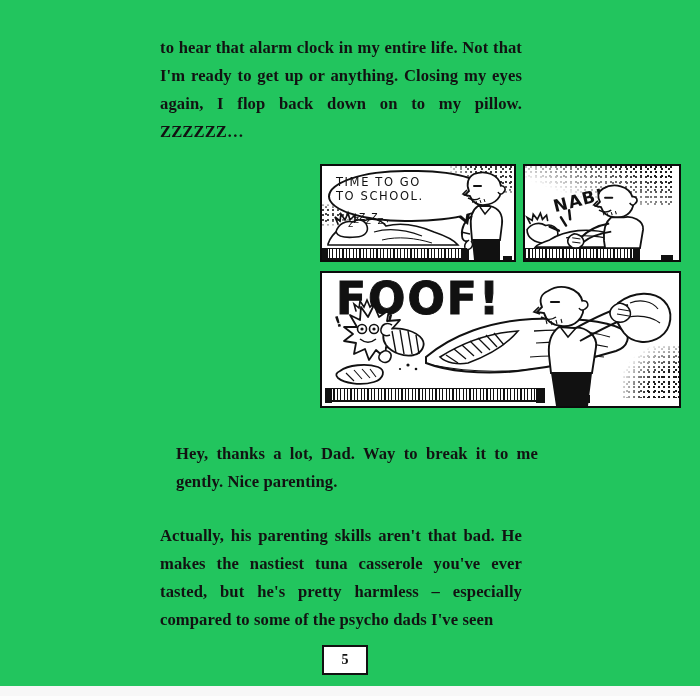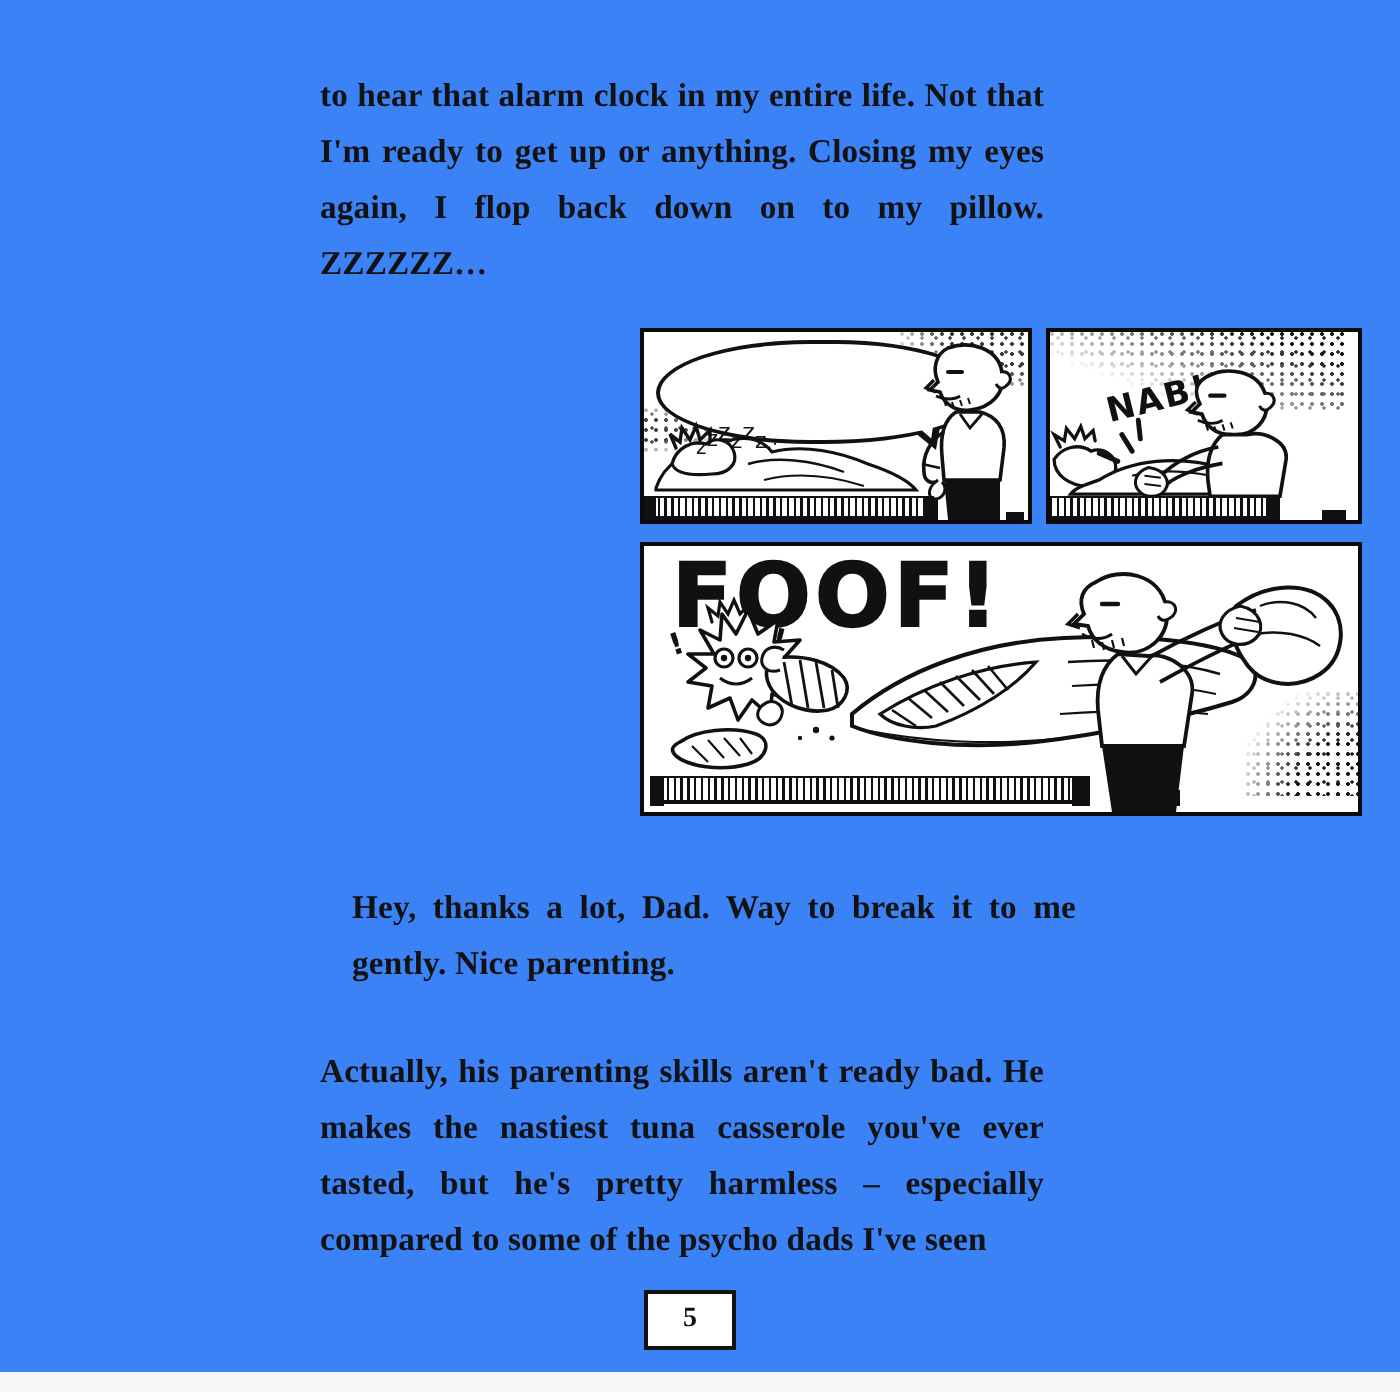--- a/index.html
+++ b/index.html
@@ -12,21 +12,21 @@
     height: 700px;
     position: relative;
     overflow: hidden;
     font-family: "Liberation Serif", "DejaVu Serif", serif;
     -webkit-font-smoothing: antialiased;
   }
 
   #page {
     position: absolute;
     inset: 0;
-    background: #3b82f6;
+    background: #22c55e;
   }
 
   
   .scan-band {
     position: absolute;
     left: 0;
     width: 700px;
     background: #fbfbfb;
     pointer-events: none;
   }
@@ -213,20 +213,22 @@
           <div class="stipple" style="left:128px;top:0px;width:62px;height:30px;opacity:.85;
                       -webkit-mask-image:radial-gradient(ellipse at 100% 0%, #000 45%, transparent 78%);
                       mask-image:radial-gradient(ellipse at 100% 0%, #000 45%, transparent 78%);"></div>
           <div class="stipple" style="left:0px;top:38px;width:34px;height:22px;opacity:.8;
                       -webkit-mask-image:radial-gradient(ellipse at 0% 50%, #000 40%, transparent 80%);
                       mask-image:radial-gradient(ellipse at 0% 50%, #000 40%, transparent 80%);"></div>
 
           <div class="p1-bubble-tail"></div>
           <div class="speech p1-bubble"></div>
           <div class="p1-bubble-tail-in"></div>
+          <div class="bubble-text p1-text">TIME TO GO
+TO SCHOOL.</div>
 
           <svg class="art" viewBox="0 0 192 94" preserveAspectRatio="none">
 
             <path d="M6 78 C10 66, 22 58, 34 60 C44 50, 58 52, 64 60
                      C80 56, 98 60, 112 66 C124 70, 132 74, 136 79 L6 79 Z" fill="#fff" stroke="#111" stroke-width="1.6"></path>
 
             <path d="M14 66 C16 58, 24 54, 31 56 C36 52, 43 54, 45 60
                      C47 66, 42 71, 34 71 C24 72, 16 71, 14 66 Z" fill="#fff" stroke="#111" stroke-width="1.6"></path>
             <path d="M16 58 l-3 -7 l5 4 l1 -7 l4 6 l3 -7 l2 7 l5 -5 l0 6" fill="none" stroke="#111" stroke-width="1.7" stroke-linecap="round"></path>
 
@@ -407,21 +409,21 @@
           <div class="ink" style="left:3px;bottom:3px;width:7px;height:15px;"></div>
           <div class="ink" style="left:214px;bottom:3px;width:9px;height:15px;"></div>
           <div class="ink" style="left:246px;bottom:3px;width:22px;height:8px;"></div>
         </div>
       </div>
 
     </div>
 
     <p class="para" id="para2">Hey, thanks a lot, Dad. Way to break it to me gently. Nice parenting.</p>
 
-    <p class="para" id="para3">Actually, his parenting skills aren't ready bad. He makes the nastiest tuna casserole you've ever tasted, but he's pretty harmless – especially compared to some of the psycho dads I've seen</p>
+    <p class="para" id="para3">Actually, his parenting skills aren't that bad. He makes the nastiest tuna casserole you've ever tasted, but he's pretty harmless – especially compared to some of the psycho dads I've seen</p>
 
   </div>
 
   <div id="pagenum-box">
     <span id="pagenum">5</span>
   </div>
 
 </div>
 
 </body></html>

